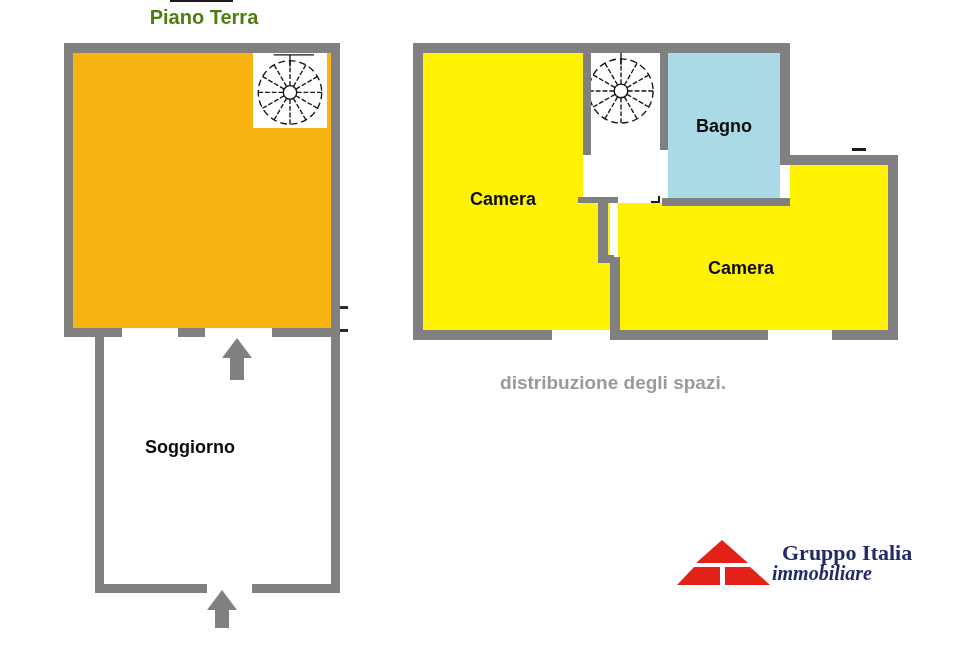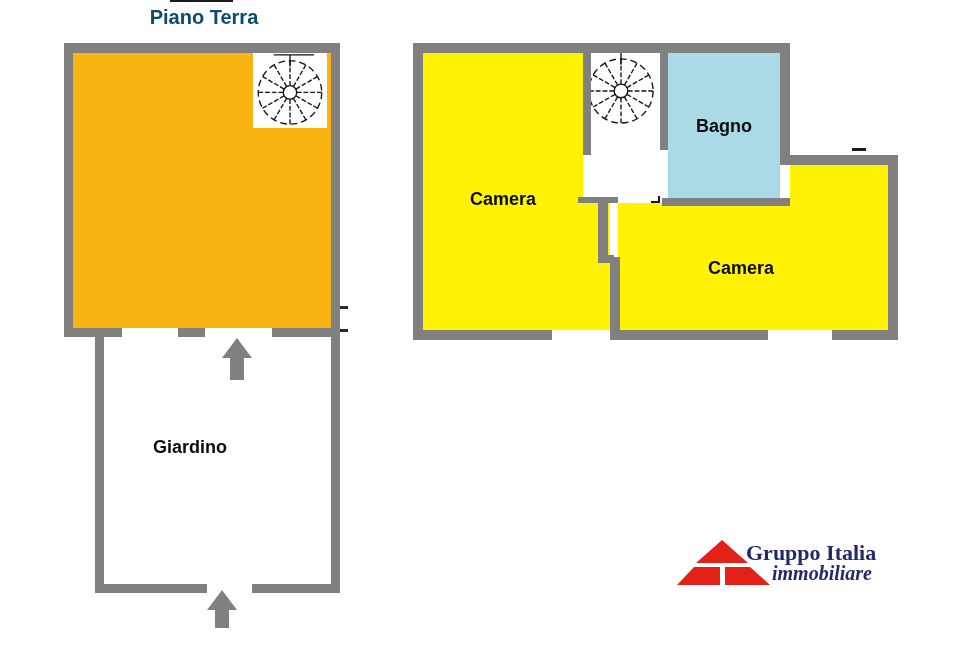--- a/index.html
+++ b/index.html
@@ -5,29 +5,29 @@
   html,body{margin:0;padding:0;background:#fff;}
   .canvas{position:relative;width:960px;height:666px;background:#fff;overflow:hidden;
           font-family:"Liberation Sans", sans-serif;}
   .abs{position:absolute;}
   .wall{position:absolute;background:var(--wall);}
   .fill{position:absolute;}
   .orange{background:var(--orange);}
   .yellow{background:var(--yellow);}
   .cyan{background:var(--cyan);}
   .white{background:#fff;}
-  .floor-title{position:absolute;font-size:20px;font-weight:bold;color:#0c4a6e;text-align:center;}
+  .floor-title{position:absolute;font-size:20px;font-weight:bold;color:#4d7c0f;text-align:center;}
   .room-label{position:absolute;font-size:18px;font-weight:bold;color:#0a0a0a;text-align:center;line-height:31px;}
   .arrow-head{position:absolute;width:0;height:0;border-left:15px solid transparent;
               border-right:15px solid transparent;border-bottom:20px solid var(--arrow);}
   .arrow-stem{position:absolute;background:var(--arrow);}
   .tick{position:absolute;background:#2a2a2a;}
   .disclaimer{position:absolute;left:410px;top:369px;width:406px;text-align:center;
               font-size:19px;font-weight:bold;color:var(--disclaimer_gray);line-height:28px;}
-  .logo-title{position:absolute;left:746px;top:540px;font-family:"Liberation Serif", serif;
+  .logo-title{position:absolute;left:782px;top:540px;font-family:"Liberation Serif", serif;
               font-weight:bold;font-size:22px;color:var(--logo_navy);}
   .logo-tagline{position:absolute;left:772px;top:562px;font-family:"Liberation Serif", serif;
               font-weight:bold;font-style:italic;font-size:20px;color:var(--logo_navy);}
   .artifact{position:absolute;background:#1a1a1a;}
   svg{display:block;}
 </style>
 </head>
 <body>
 
 <div class="canvas">
@@ -71,21 +71,21 @@
               <line x1="37" y1="34" x2="37" y2="8"></line>
             <line x1="40.5" y1="34.9" x2="53.5" y2="12.4"></line>
               <line x1="43.1" y1="37.5" x2="65.6" y2="24.5"></line>
           </g>
         </g>
       </svg>
     </div>
 
     <div class="room-label" style="left:73px;top:176px;width:258px;">
     </div>
-    <div class="room-label" style="left:95px;top:432px;width:190px;">Giardino</div>
+    <div class="room-label" style="left:95px;top:432px;width:190px;">Soggiorno</div>
 
     <div>
       <div class="arrow-head" style="left:222px;top:338px;"></div>
       <div class="arrow-stem" style="left:230px;top:356px;width:14px;height:24px;"></div>
     </div>
     <div>
       <div class="arrow-head" style="left:207px;top:590px;"></div>
       <div class="arrow-stem" style="left:215px;top:608px;width:14px;height:20px;"></div>
     </div>
 
@@ -145,20 +145,21 @@
     <div class="artifact" style="left:651px;top:201px;width:9px;height:2px;"></div>
     <div class="artifact" style="left:658px;top:196px;width:2px;height:7px;"></div>
     <div class="artifact" style="left:852px;top:148px;width:14px;height:3px;"></div>
 
     <div class="room-label" style="left:423px;top:184px;width:160px;">Camera</div>
     <div class="room-label" style="left:668px;top:111px;width:112px;">Bagno</div>
     <div class="room-label" style="left:641px;top:253px;width:200px;">Camera</div>
   </div>
 
   <div class="disclaimer">
+    <div>distribuzione degli spazi.</div>
   </div>
 
   <div>
     <svg class="abs" style="left:675px;top:538px;" width="100" height="50" viewBox="0 0 100 50">
       <polygon points="47,2 21,25 73,25" fill="var(--logo_red)"></polygon>
       <polygon points="19,29 45,29 45,47 2,47" fill="var(--logo_red)"></polygon>
       <polygon points="50,29 75,29 95,47 50,47" fill="var(--logo_red)"></polygon>
     </svg>
     <div class="logo-title">Gruppo Italia</div>
     <div class="logo-tagline">immobiliare</div>

